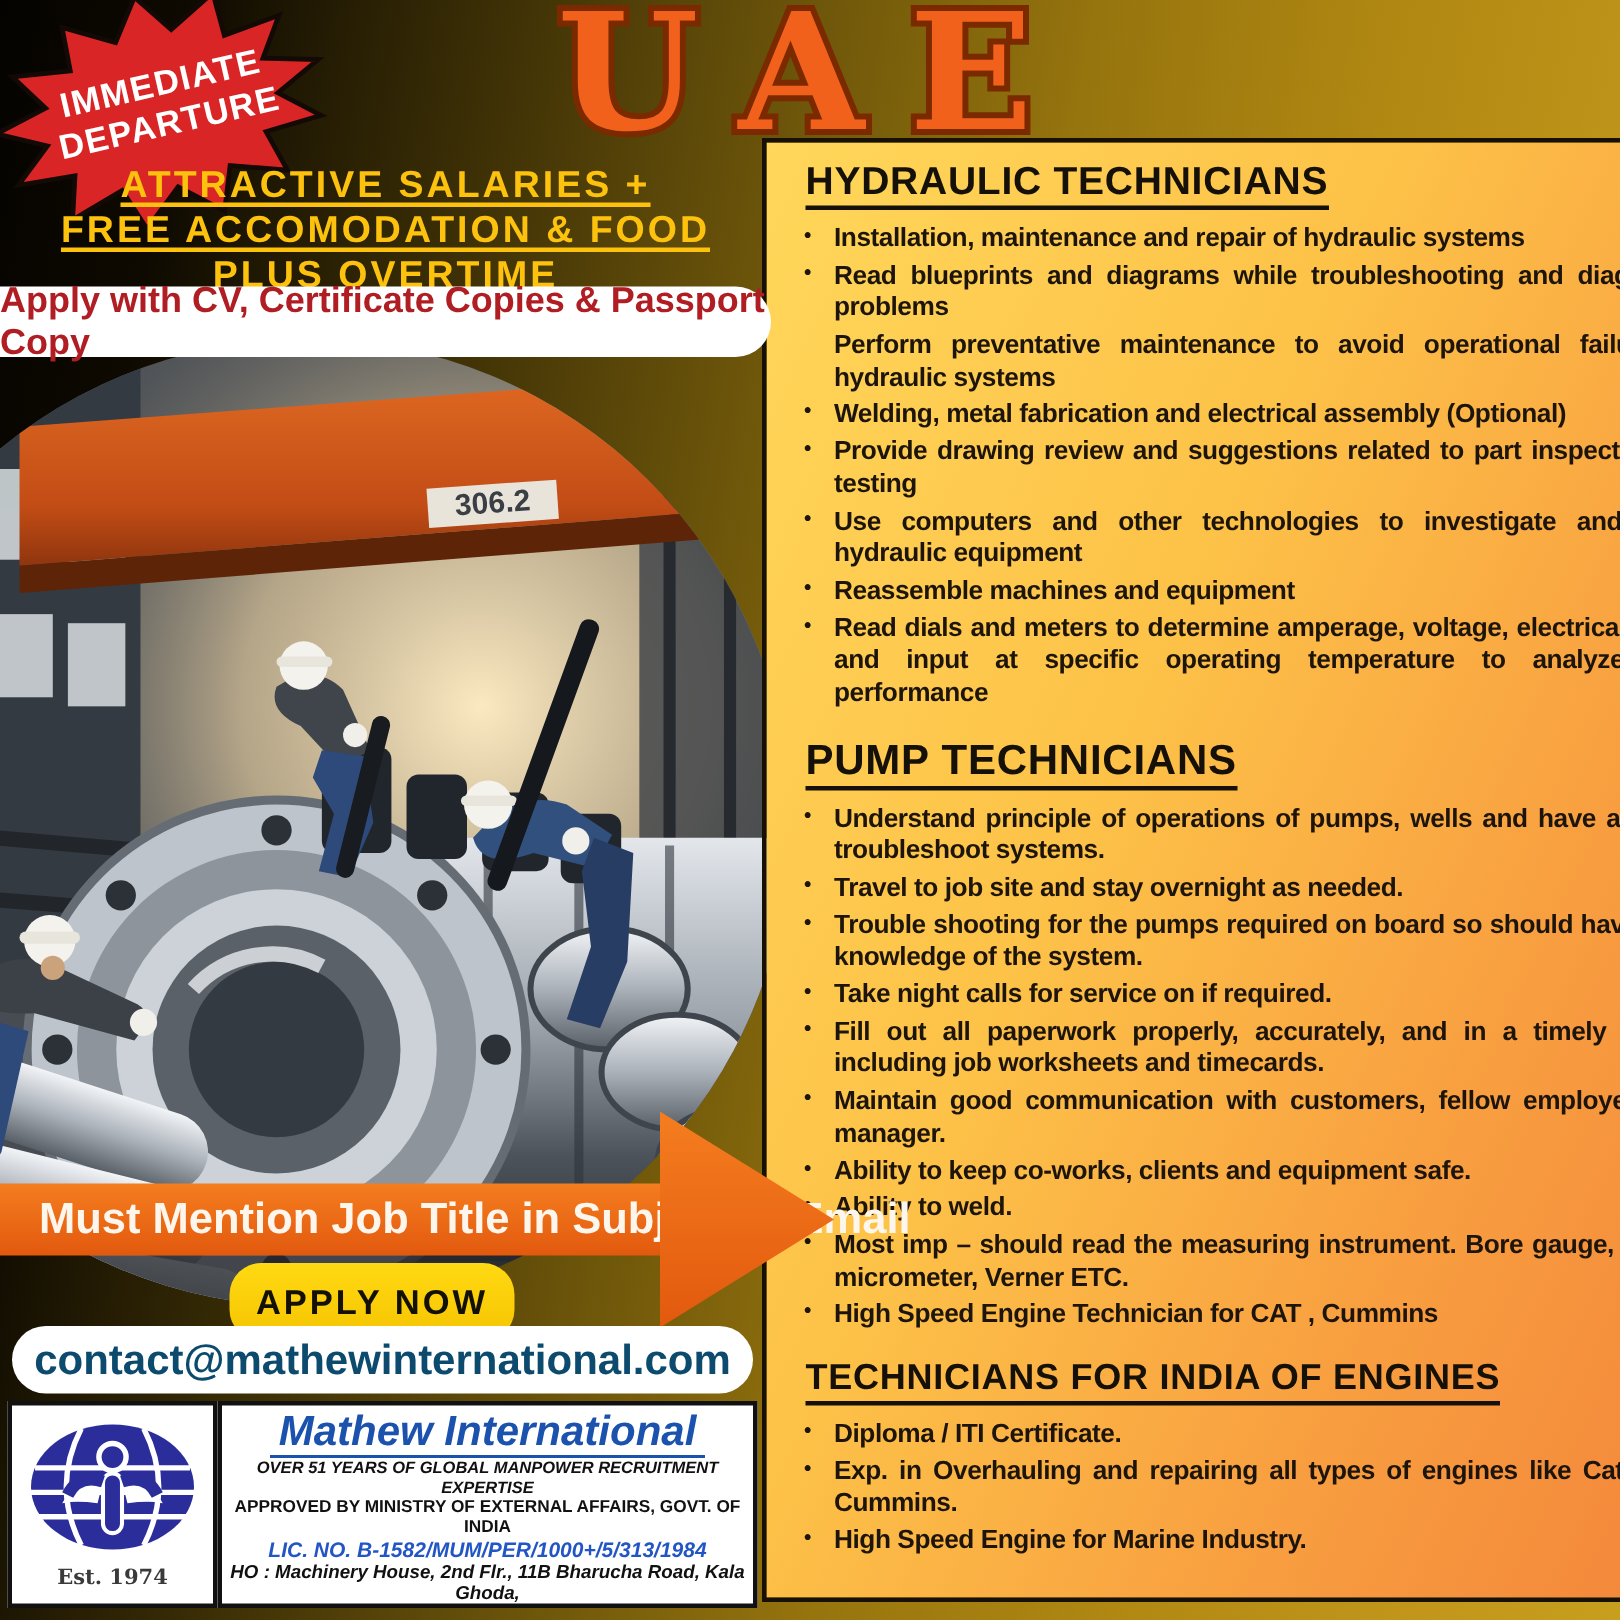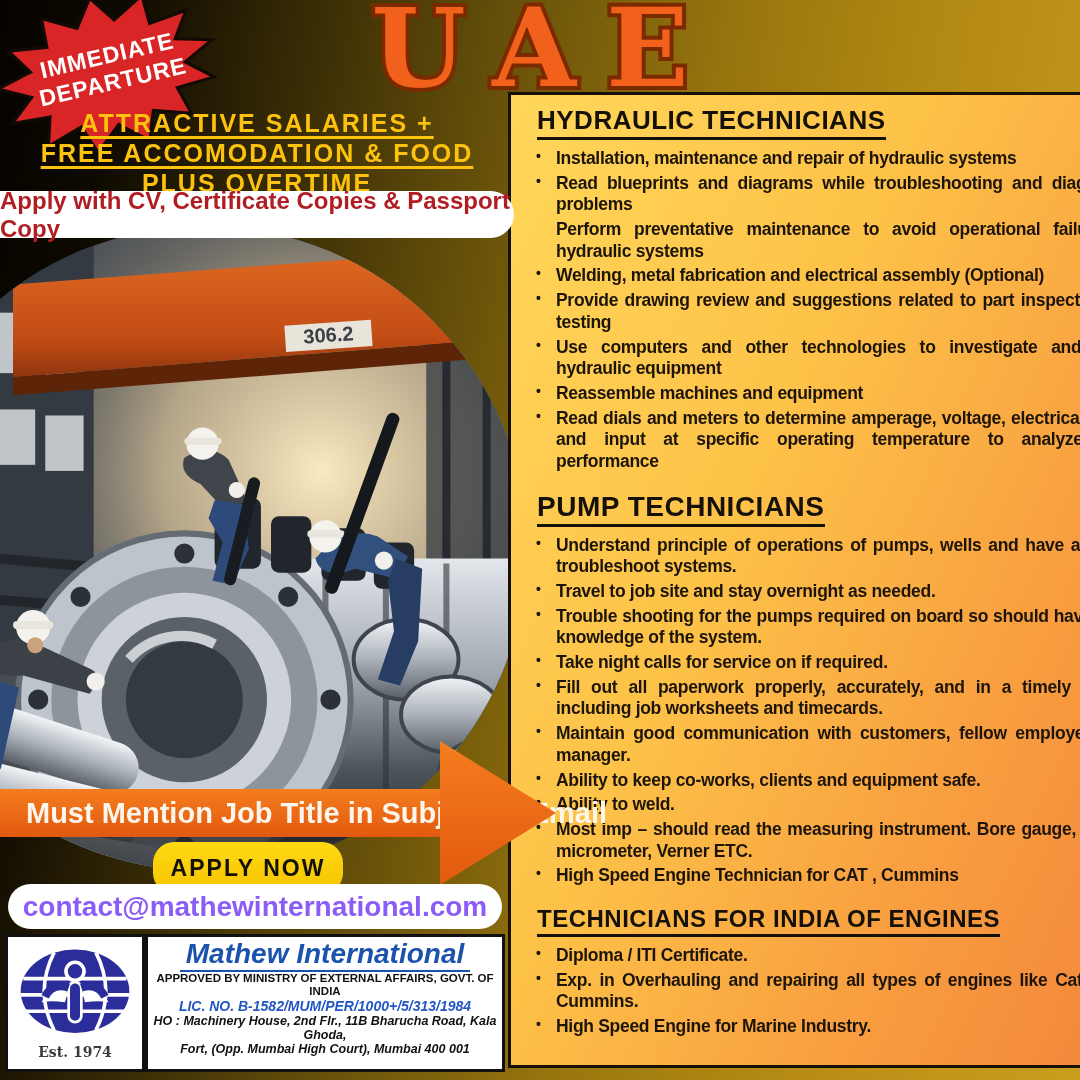--- a/index.html
+++ b/index.html
@@ -33,21 +33,21 @@
     color:#fdf6ec;font-weight:bold;font-size:29px;padding-left:26px;box-sizing:border-box;white-space:nowrap;}
   .banner-arrowhead{position:absolute;left:440px;top:741px;width:116px;height:144px;z-index:7;
     background:linear-gradient(180deg,#f57d1f,#e2590e);
     clip-path:polygon(0 0,100% 50%,0 100%);}
   
   .apply-now{position:absolute;left:153px;top:842px;width:190px;height:52px;border-radius:21px;
     background:linear-gradient(180deg,#ffd913,#f5c400);border:none;display:flex;align-items:center;justify-content:center;
     color:#131106;font-weight:bold;font-size:23px;letter-spacing:2px;z-index:8;cursor:pointer;}
   
   .email-pill{position:absolute;left:8px;top:884px;width:494px;height:45px;border-radius:23px;background:#fff;
-    display:flex;align-items:center;justify-content:center;color:#8b5cf6;font-weight:bold;font-size:28px;z-index:8;}
+    display:flex;align-items:center;justify-content:center;color:#0c4a6e;font-weight:bold;font-size:28px;z-index:8;}
   
   .logo-box{position:absolute;left:5px;top:934px;width:140px;height:138px;background:#fff;
     border:3px solid #111;box-sizing:border-box;z-index:8;display:flex;flex-direction:column;align-items:center;justify-content:center;}
   .est{font-family:"DejaVu Serif",serif;font-weight:bold;font-size:14px;color:#3a3a3a;margin-top:2px;}
   .info-box{position:absolute;left:145px;top:934px;width:360px;height:138px;background:#fff;
     border:3px solid #111;box-sizing:border-box;z-index:8;text-align:center;padding-top:2px;overflow:hidden;}
   .company{color:#1b52ad;font-weight:bold;font-style:italic;font-size:28px;line-height:30px;
     border-bottom:2px solid #1b52ad;display:inline-block;padding:0 6px 1px 6px;}
   .tag1{font-size:11px;font-weight:bold;font-style:italic;color:#111;line-height:13px;margin-top:1px;}
   .tag2{font-size:11.5px;font-weight:bold;color:#111;line-height:13px;}
@@ -301,20 +301,21 @@
       <circle cx="65" cy="28" r="10" fill="#2b2d9b" stroke="#fff" stroke-width="4"></circle>
       <rect x="58" y="40" width="14" height="44" rx="7" fill="#2b2d9b" stroke="#fff" stroke-width="3"></rect>
       <path d="M 58 46 Q 40 40 32 56" stroke="#2b2d9b" stroke-width="9" fill="none"></path>
       <path d="M 72 46 Q 90 40 98 56" stroke="#2b2d9b" stroke-width="9" fill="none"></path>
     </svg>
     <div class="est">Est. 1974</div>
   </div>
 
   <div class="info-box">
     <div><span class="company">Mathew International</span></div>
+    <div class="tag1">OVER 51 YEARS OF GLOBAL MANPOWER RECRUITMENT EXPERTISE</div>
     <div class="tag2">APPROVED BY MINISTRY OF EXTERNAL AFFAIRS, GOVT. OF INDIA</div>
     <div class="lic">LIC. NO. B-1582/MUM/PER/1000+/5/313/1984</div>
     <div class="addr">HO : Machinery House, 2nd Flr., 11B Bharucha Road, Kala Ghoda,</div>
     <div class="addr">Fort, (Opp. Mumbai High Court), Mumbai 400 001</div>
 
   </div>
 
 </div>
 
 </body></html>

